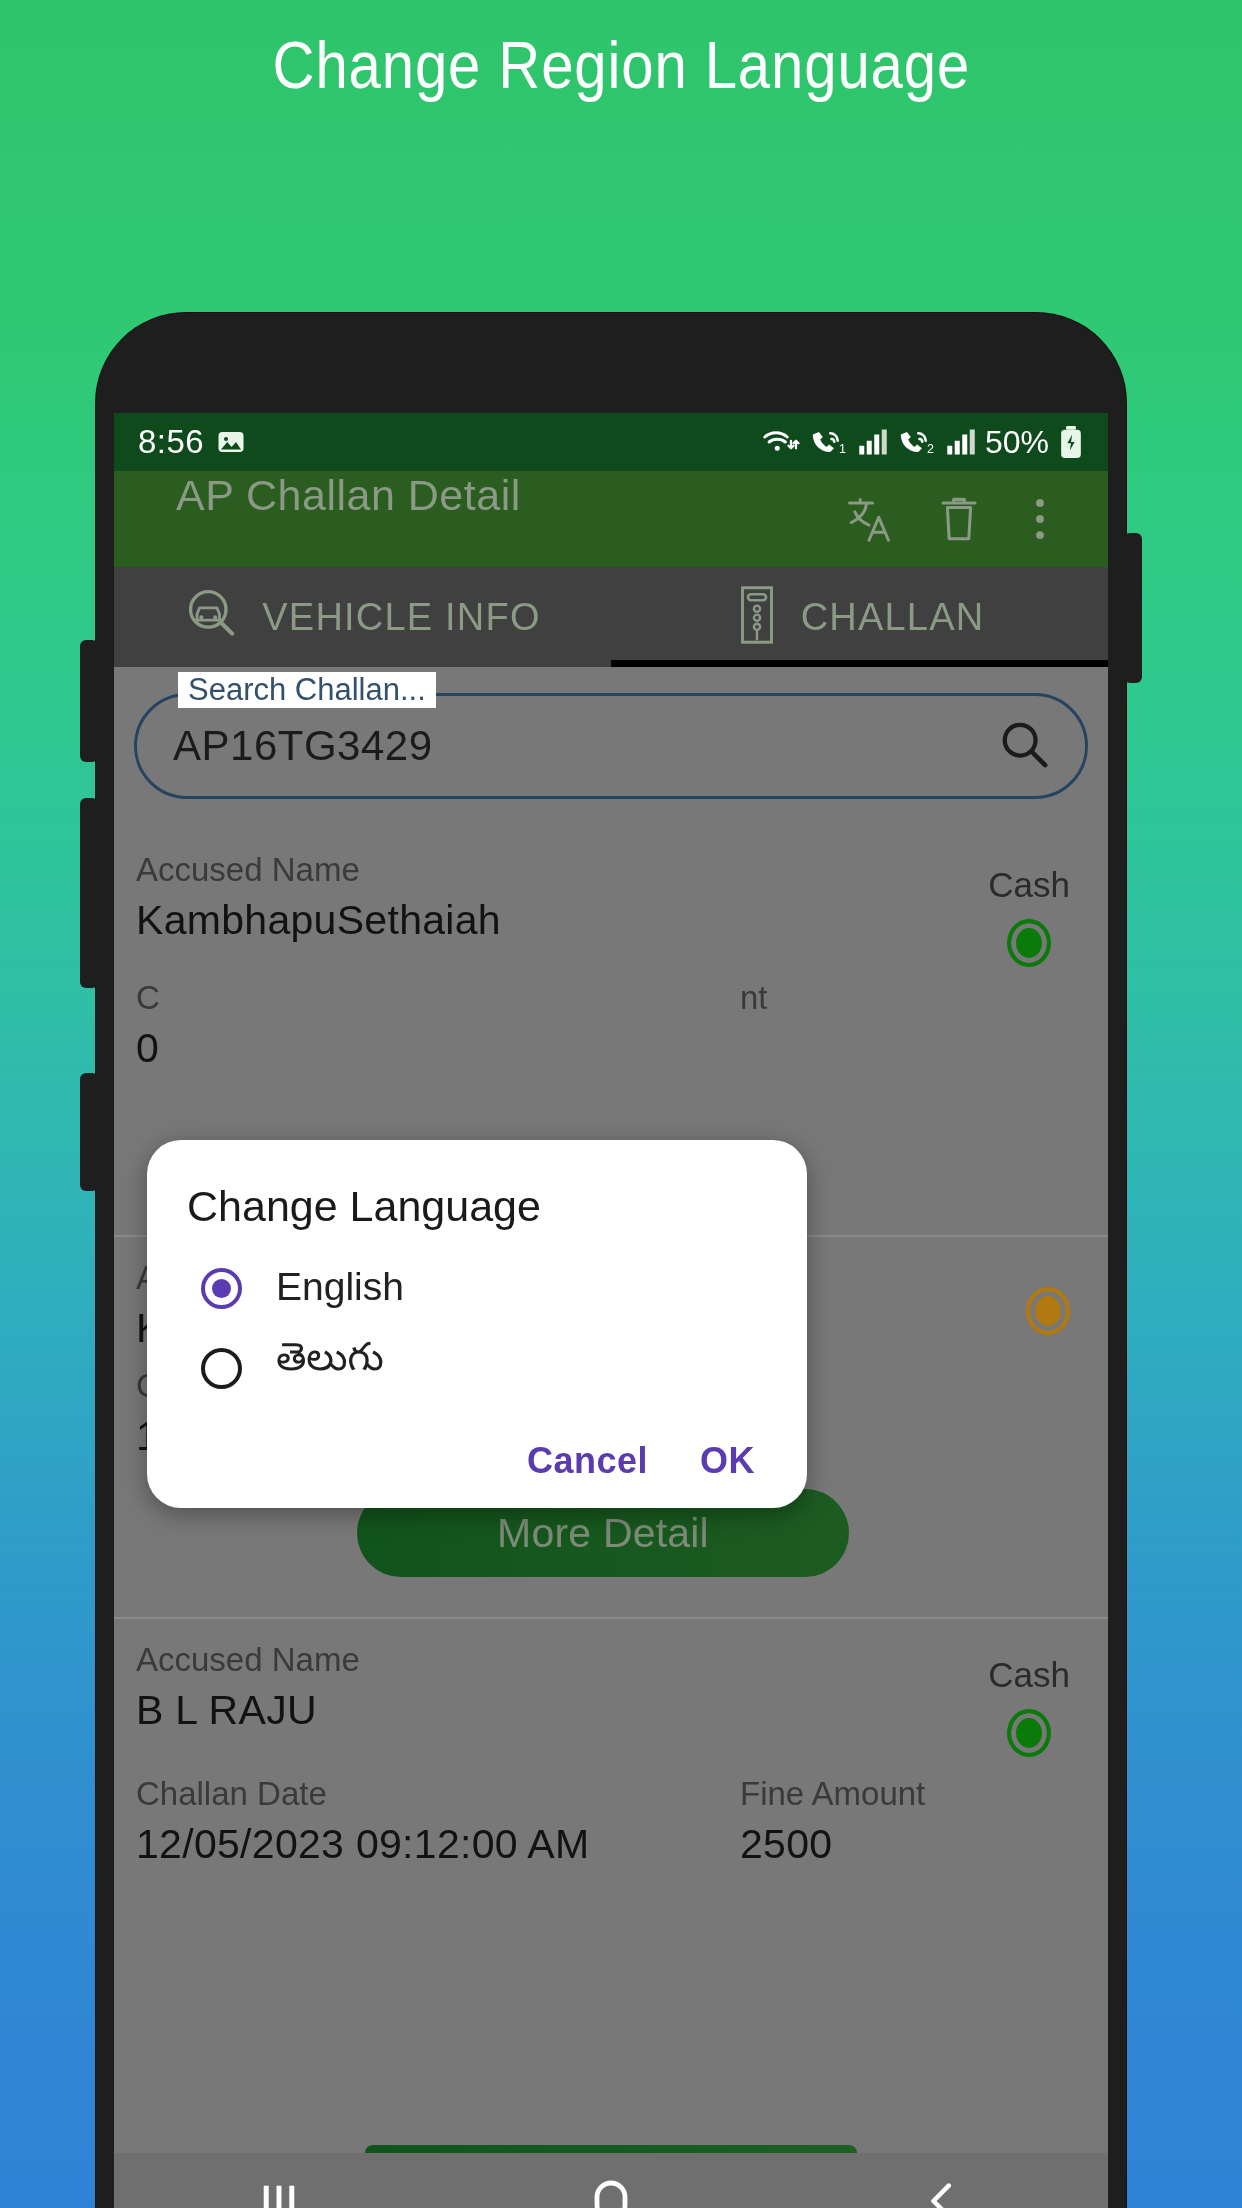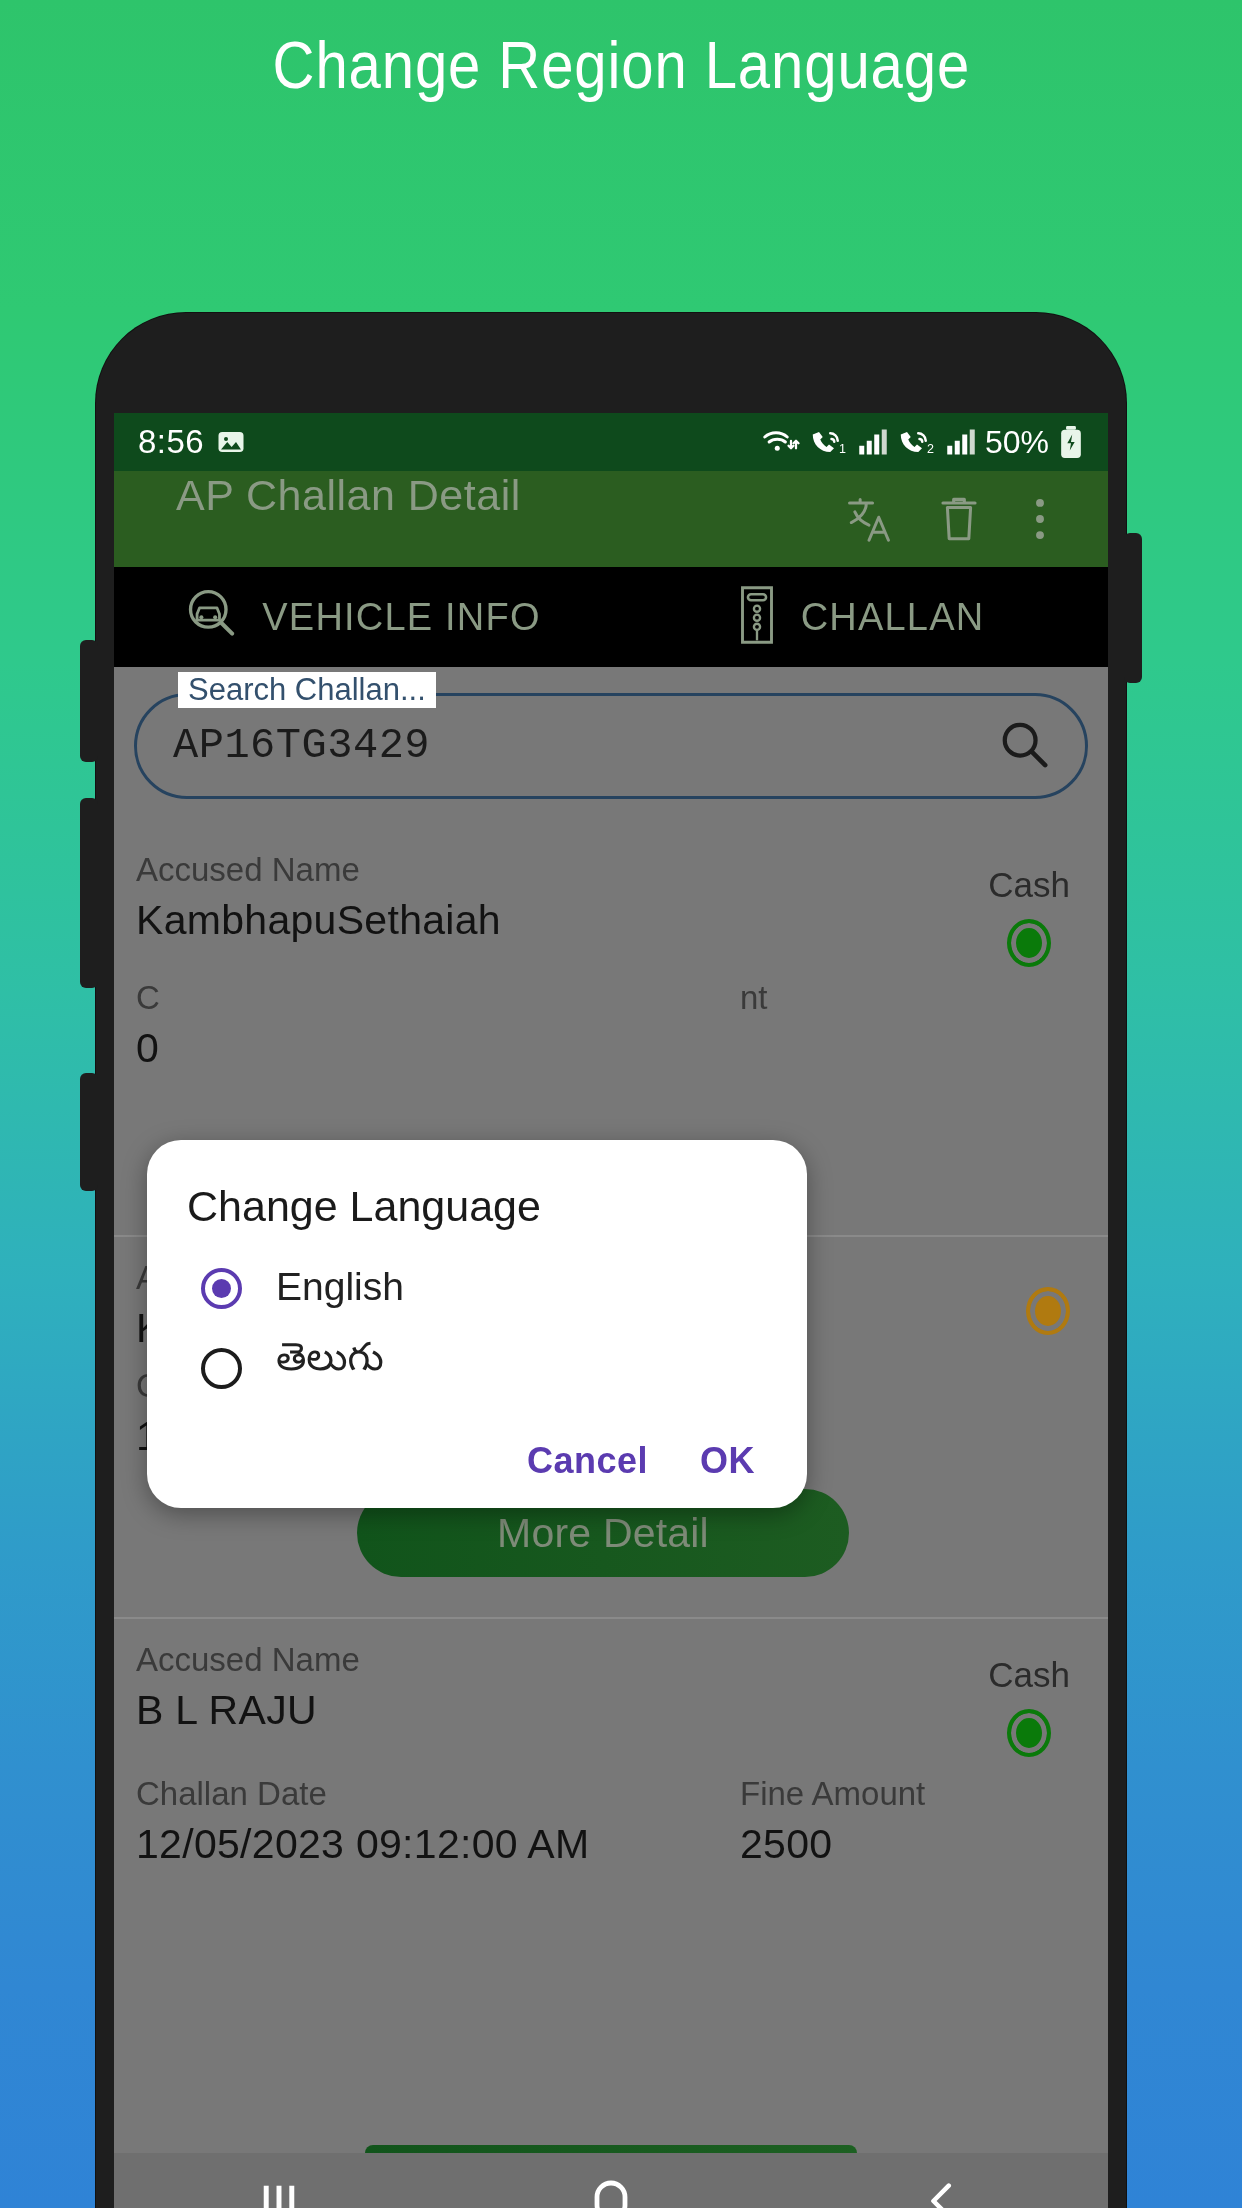--- a/index.html
+++ b/index.html
@@ -98,21 +98,21 @@
     color: #8a9a84;
     font-size: 43px;
     letter-spacing: 0.5px;
     font-family: "Liberation Sans Narrow","Liberation Sans",sans-serif;
     margin-left: 36px;
   }
   #app-actions { margin-left: auto; display: flex; align-items: center; gap: 46px; padding-right: 6px;}
   .appicon { width: 46px; height: 50px; display: inline-block; }
 
   
-  #tabs { height: 100px; background: #000000; display: flex; }
+  #tabs { height: 100px; background: #404040; display: flex; }
   .tab {
     flex: 1; display: flex; align-items: center; justify-content: center;
     gap: 22px; position: relative;
   }
   .tab-label {
     color: #8a9a84;
     font-size: 38px;
     letter-spacing: 1.2px;
     font-family: "Liberation Sans Narrow","Liberation Sans",sans-serif;
   }
@@ -132,21 +132,21 @@
   
   #search-wrap { position: relative; margin: 26px 20px 0 20px; height: 106px; }
   #search-box {
     position: absolute; inset: 0;
     border: 3px solid #26435f;
     border-radius: 56px;
     display: flex; align-items: center;
     padding: 0 36px;
   }
   #search-value { font-size: 42px; color: #1b1b1b;
-    font-family: Liberation Mono, monospace;
+    font-family: Liberation Sans, sans-serif;
     letter-spacing: 0.5px; }
   #search-icon { margin-left: auto; }
   #search-label {
     position: absolute; left: 44px; top: -21px;
     background: #ffffff; padding: 0 10px;
     color: #33506d; font-size: 31px;
     font-family: "Liberation Sans Narrow","Liberation Sans",sans-serif;
   }
 
   

